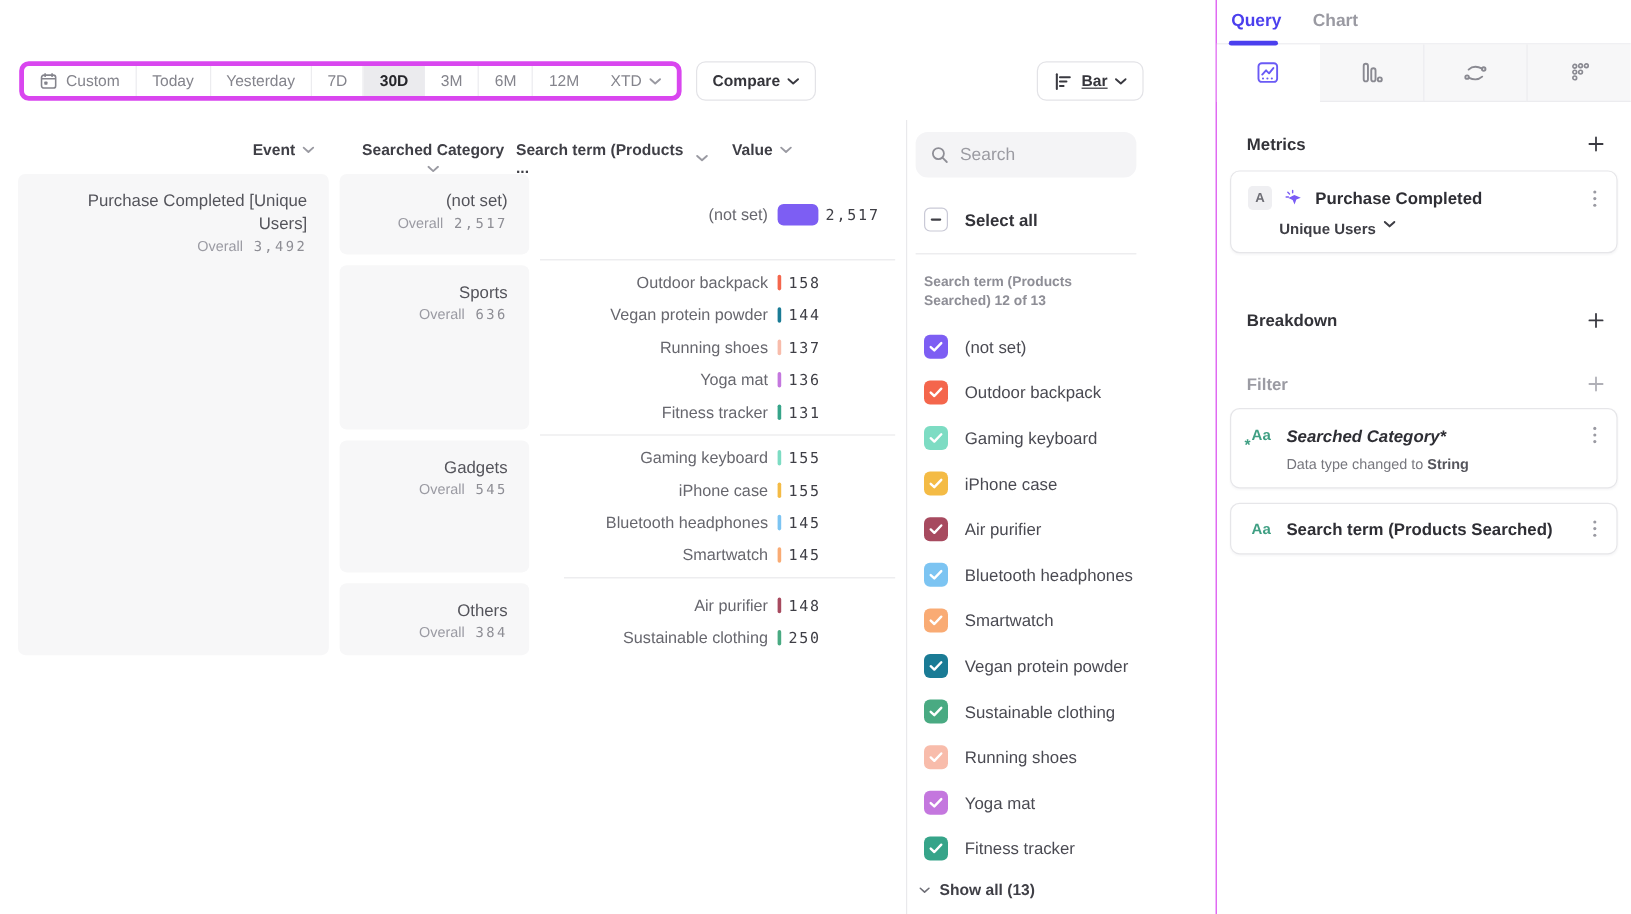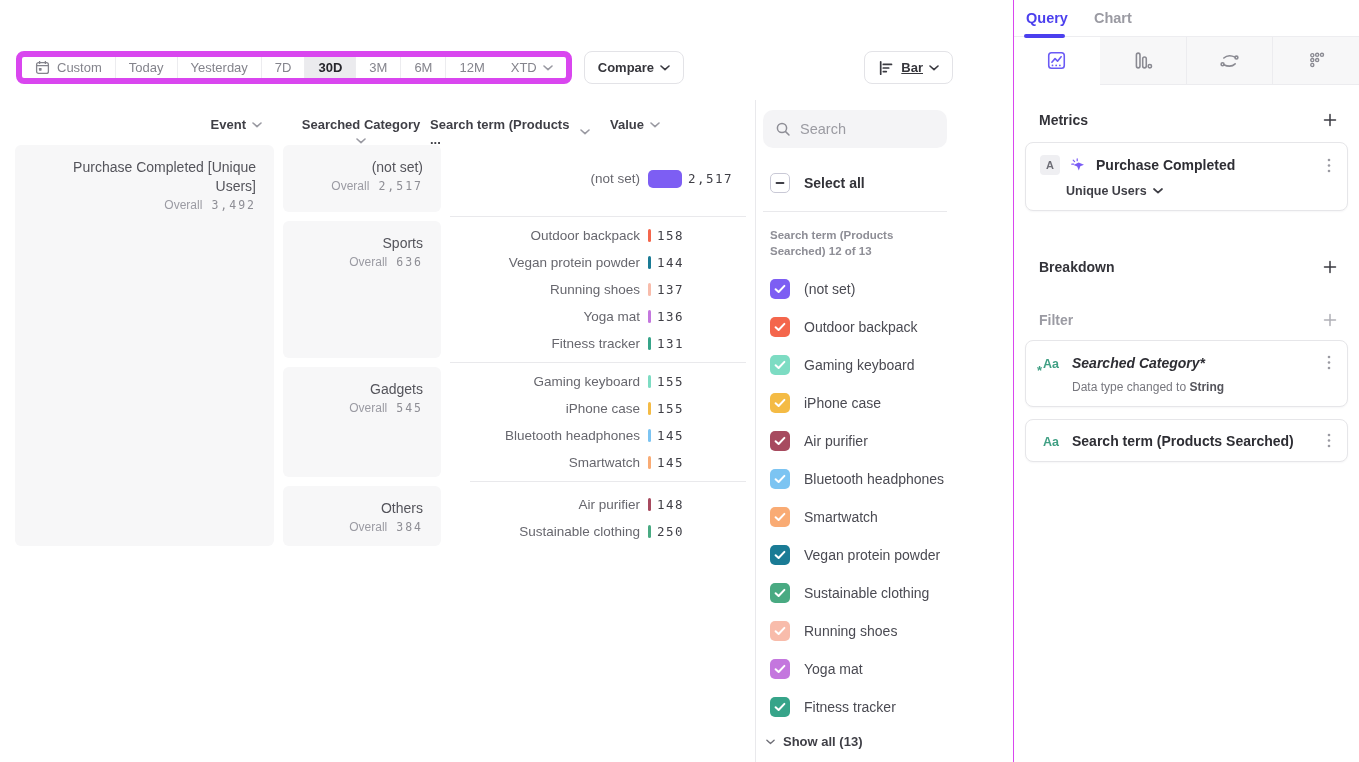--- a/index.html
+++ b/index.html
@@ -7,21 +7,21 @@
     font-family:"Liberation Sans", sans-serif; color:#3a3a41; }
   .app { position:relative; width:1359px; height:762px; }
   .mono { font-family:"DejaVu Sans Mono", monospace; letter-spacing:1.5px; }
 
   
   .main { position:absolute; left:0; top:0; width:1013px; height:762px; background:#fff; }
   .v-divider { position:absolute; left:755px; top:100px; bottom:0; width:1px; background:#e9e9ec; }
 
   
   .toolbar { position:absolute; left:16px; top:51px; display:flex; align-items:center; gap:12px; }
-  .seg { display:flex; align-items:stretch; border:6px solid #d946ef; border-radius:8px; height:33px; overflow:hidden; background:#fff;text-align:right; }
+  .seg { display:flex; align-items:stretch; border:4px solid #d946ef; border-radius:8px; height:33px; overflow:hidden; background:#fff;text-align:right; }
   .seg-btn { display:flex; align-items:center; gap:7px; padding:0 13px; font-size:13px; color:#84848c;
     border-right:1px solid #ececef; cursor:pointer; white-space:nowrap; }
   .seg-btn:last-child { border-right:none; }
   .seg-btn.active { background:#ebebee; color:#26262b; font-weight:700; }
   .btn { display:flex; align-items:center; gap:7px; height:33px; padding:0 13px; border:1px solid #e3e3e7;
     border-radius:8px; font-size:13px; font-weight:600; color:#35353b; background:#fff; cursor:pointer; }
   .chart-type-btn { position:absolute; right:60px; top:51px;text-decoration:underline; }
   .chev { flex:none; color:#9a9aa2; }
   .seg-btn .chev, .btn .chev { margin-left:-1px; }
 
@@ -96,21 +96,21 @@
   .qp-title.dim { color:#9b9ba3; }
   .plus { color:#3a3a41; cursor:pointer; display:flex; }
   .plus.dim { color:#b0b0b7; }
   .qp-card { margin:0 11px; border:1px solid #e6e6e9; border-radius:8px; background:#fff;
     box-shadow:0 1px 2px rgba(20,20,43,.04); padding:12px 14px; cursor:pointer; }
   .mcard-row1 { display:flex; align-items:center; gap:10px; }
   .badge-a { width:20px; height:20px; border-radius:4px; background:#efeff2; color:#6e6e76; font-size:11px;
     font-weight:700; display:flex; align-items:center; justify-content:center; flex:none; }
   .mcard-name { font-size:14px; font-weight:600; color:#2e2e34; flex:1; }
   .kebab { margin-left:auto; cursor:pointer; display:flex; padding:2px; }
-  .mcard-row2 { margin-left:26px; margin-top:9px; display:flex; align-items:center; gap:6px;
+  .mcard-row2 { margin-left:26px; margin-top:9px; display:flex; align-items:flex-start; gap:6px;
     font-size:12.5px; font-weight:700; color:#3e3e45; cursor:pointer; }
   .aa-wrap { position:relative; width:22px; flex:none; text-align:center; }
   .aa { color:#3f9f83; font-size:12.5px; font-weight:700; letter-spacing:0; font-style:normal; }
   .aa-star { position:absolute; left:-3px; bottom:-6px; color:#3f9f83; font-size:13px; font-weight:700; }
   .bd-name { font-size:14px; font-weight:600; color:#2e2e34; flex:1; }
   .bd-name.italic { font-style:italic; }
   .bd-note { margin-left:32px; margin-top:8px; font-size:12px; color:#77777e; }
   .bd-note b { color:#55555c; }
 </style>
 </head>

